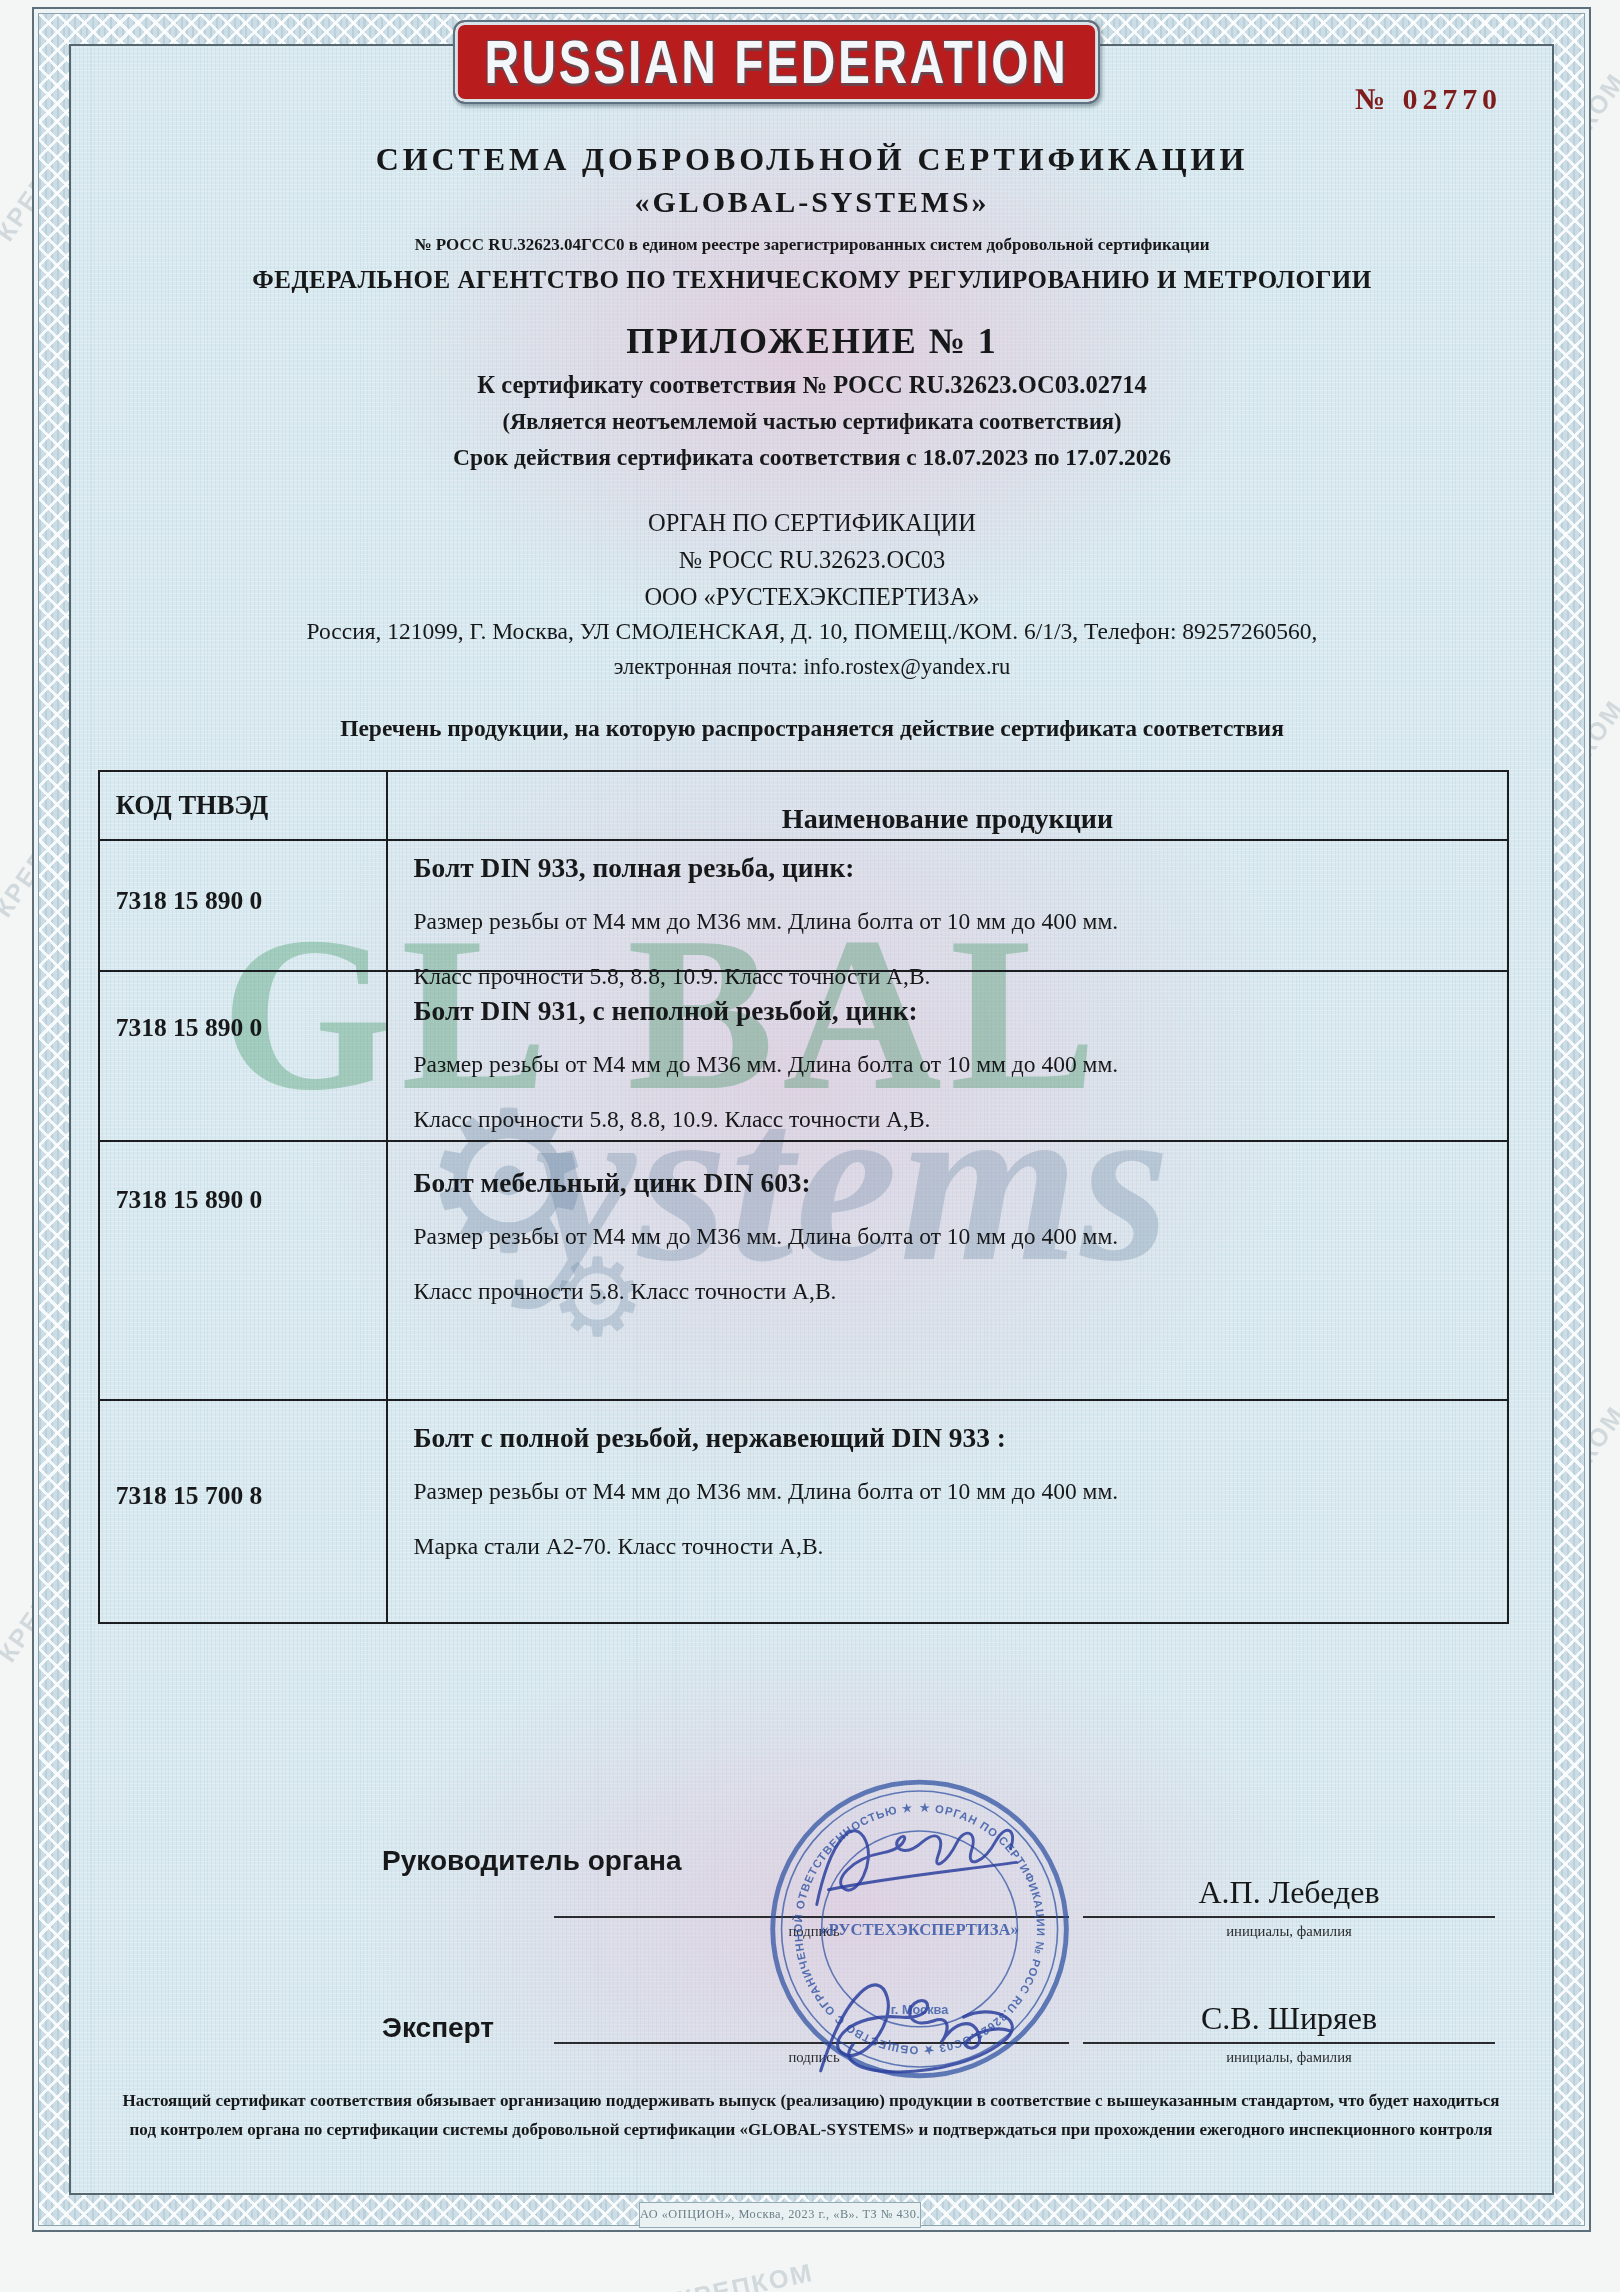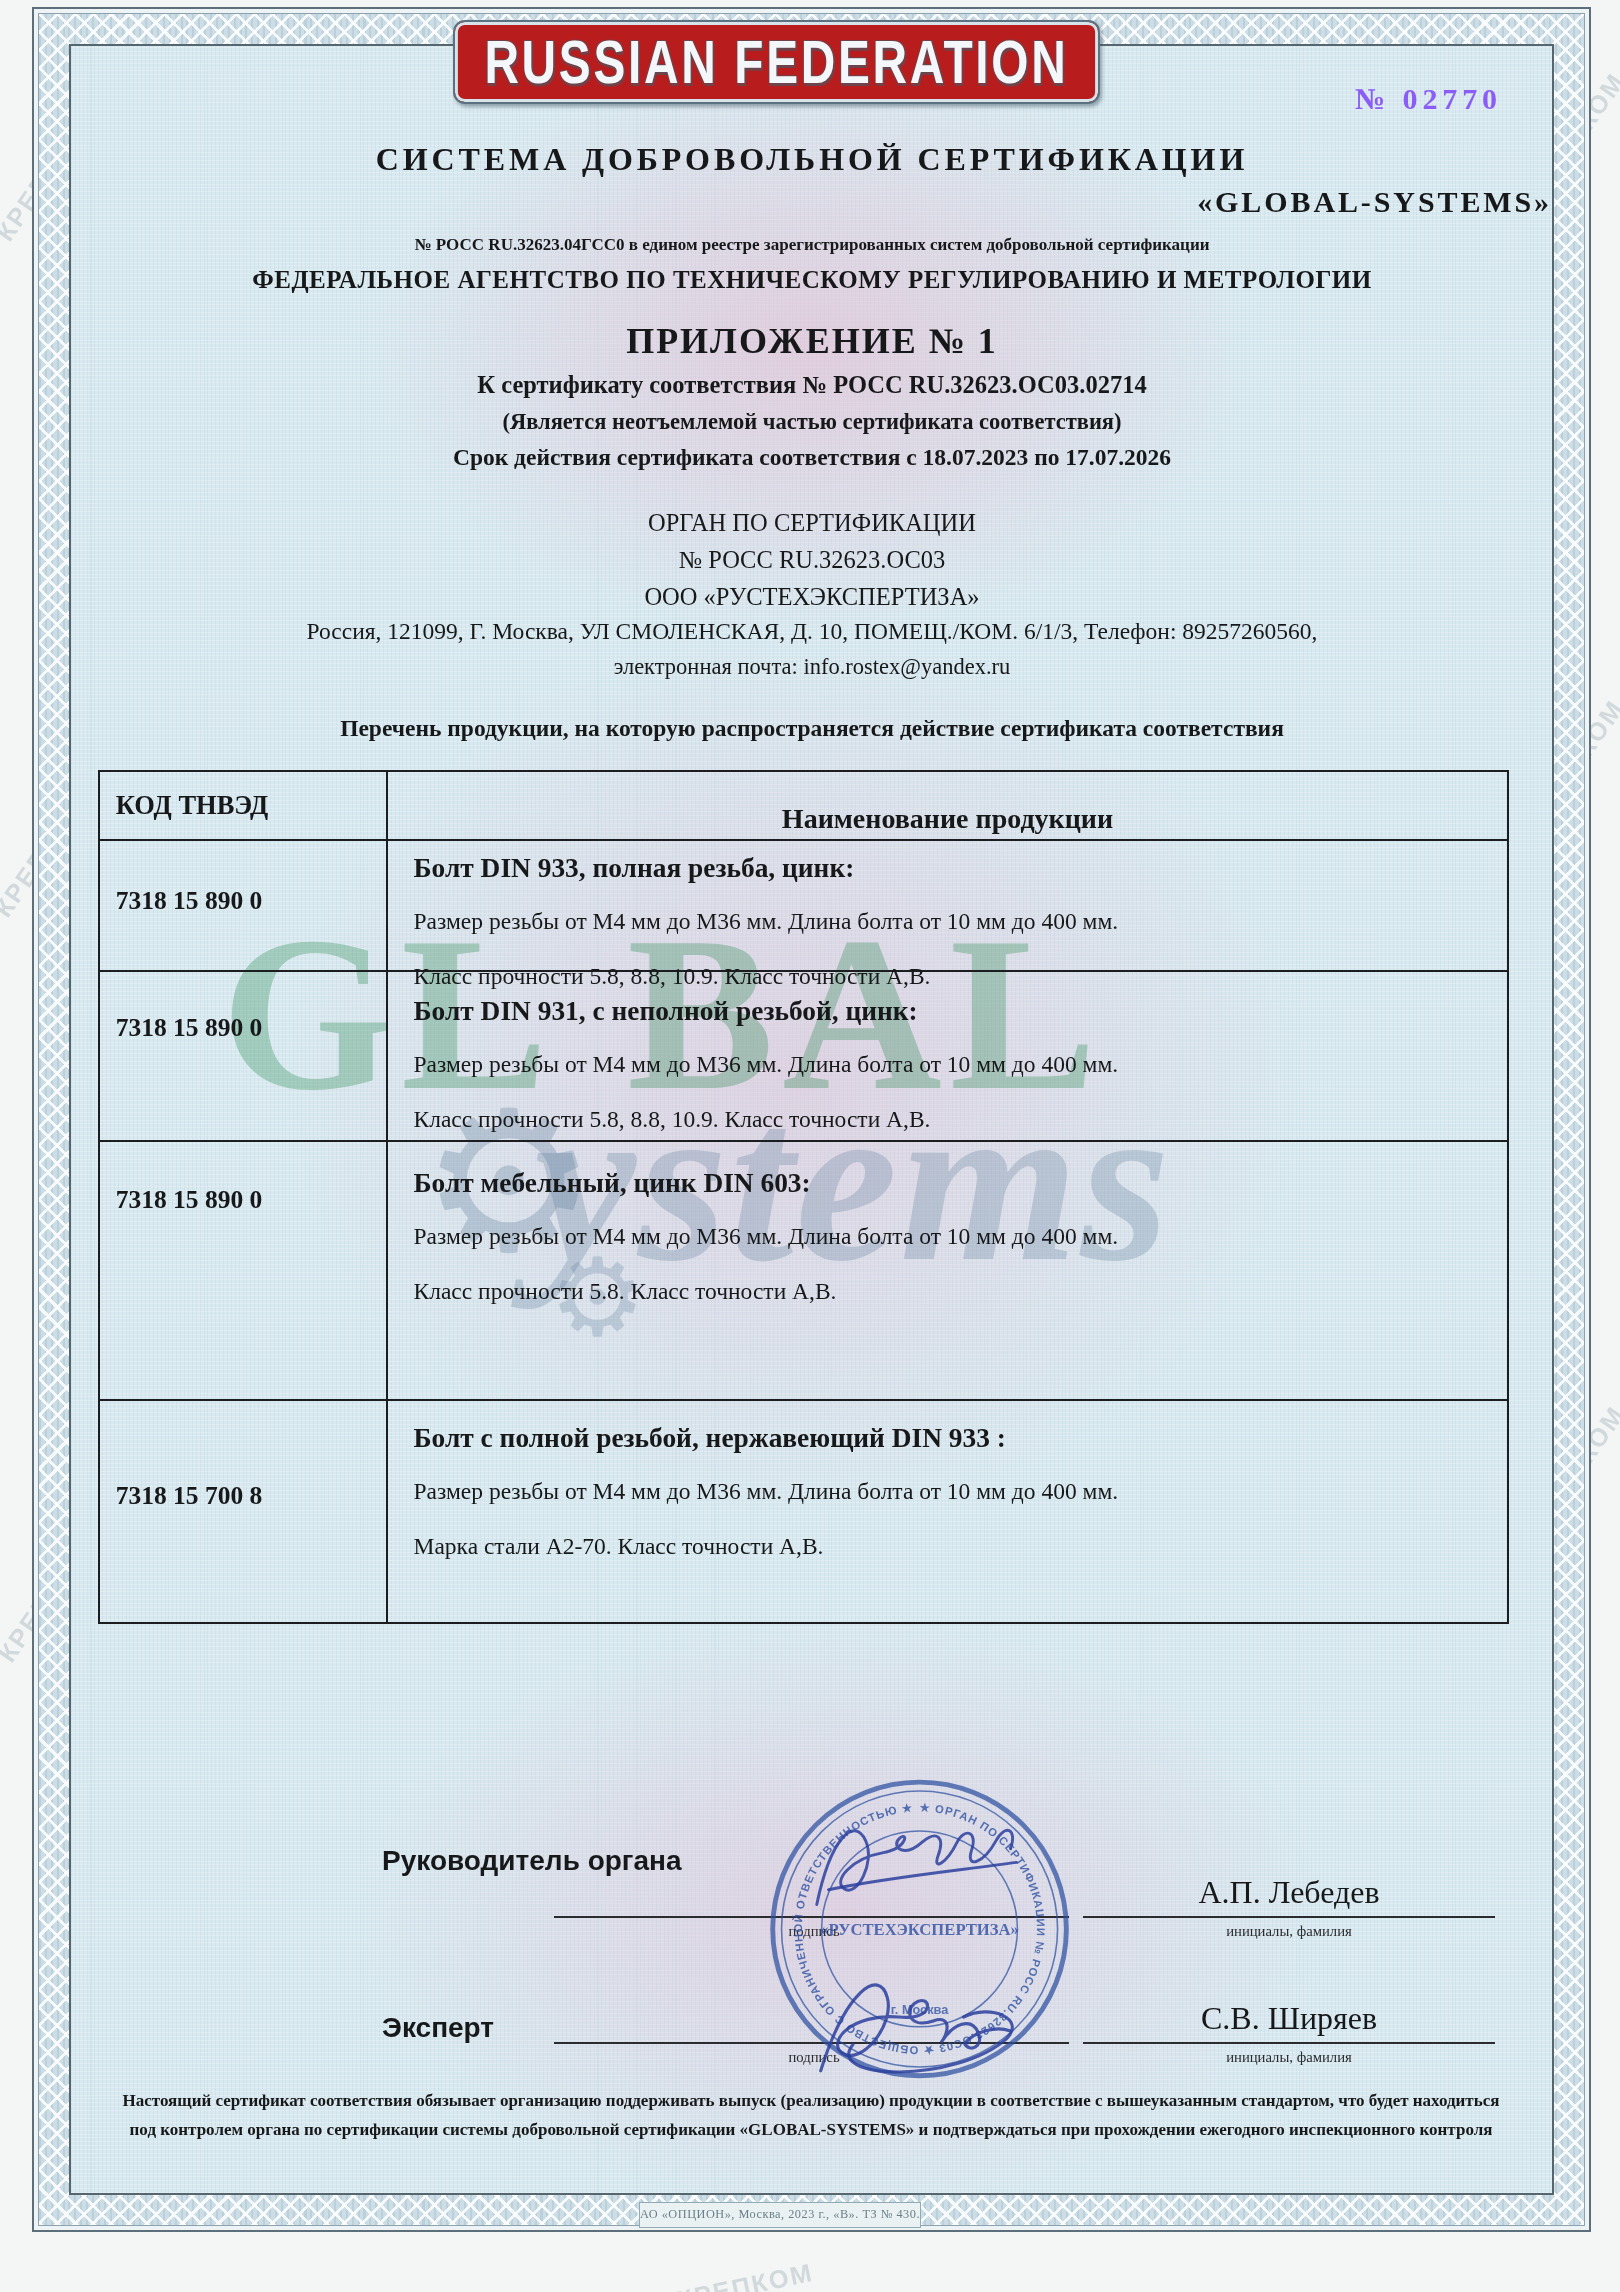--- a/index.html
+++ b/index.html
@@ -55,25 +55,25 @@
     box-shadow:inset 0 0 0 2.9px #d9e4ea, 2px 2.9px 3.9px rgba(60,80,95,.45);
     display:flex;align-items:center;justify-content:center;
   }
   .badge span{
     font-family:"Liberation Sans",sans-serif;font-weight:bold;font-size:52px;
     color:#f3f7f9;letter-spacing:2.9px;transform:scale(.92,1.18);white-space:nowrap;
     text-shadow:2px 2px 0 #45596680, -1px -1px 0 #45596680, 2px -1px 0 #45596650, -1px 2px 0 #45596650;
   }
   .doc-number{
     top:82px;right:118px;z-index:3;font-weight:bold;font-size:30px;
-    letter-spacing:4.9px;color:#8b5cf6;
+    letter-spacing:4.9px;color:#7f1d1d;
   }
   .hline{left:72px;width:1480px;text-align:center;z-index:3;white-space:nowrap;}
   .t-system{top:141px;font-size:32px;font-weight:bold;letter-spacing:3.9px;}
-  .t-name{top:185px;font-size:30px;font-weight:bold;letter-spacing:2.9px;text-align:right;}
+  .t-name{top:185px;font-size:30px;font-weight:bold;letter-spacing:2.9px;}
   .t-registry{top:235px;font-size:17px;font-weight:bold;}
   .t-agency{top:266px;font-size:25px;font-weight:bold;letter-spacing:0.5px;}
   .t-annex{top:320px;font-size:36px;font-weight:bold;letter-spacing:2px;}
   .t-certref{top:371px;font-size:24.5px;font-weight:bold;}
   .t-note{top:409px;font-size:22.5px;font-weight:bold;}
   .t-validity{top:444px;font-size:23.5px;font-weight:bold;}
   .t-org1{top:509px;font-size:24.5px;}
   .t-org2{top:546px;font-size:24.5px;}
   .t-org3{top:583px;font-size:24.5px;}
   .t-addr{top:618px;font-size:23.5px;}

